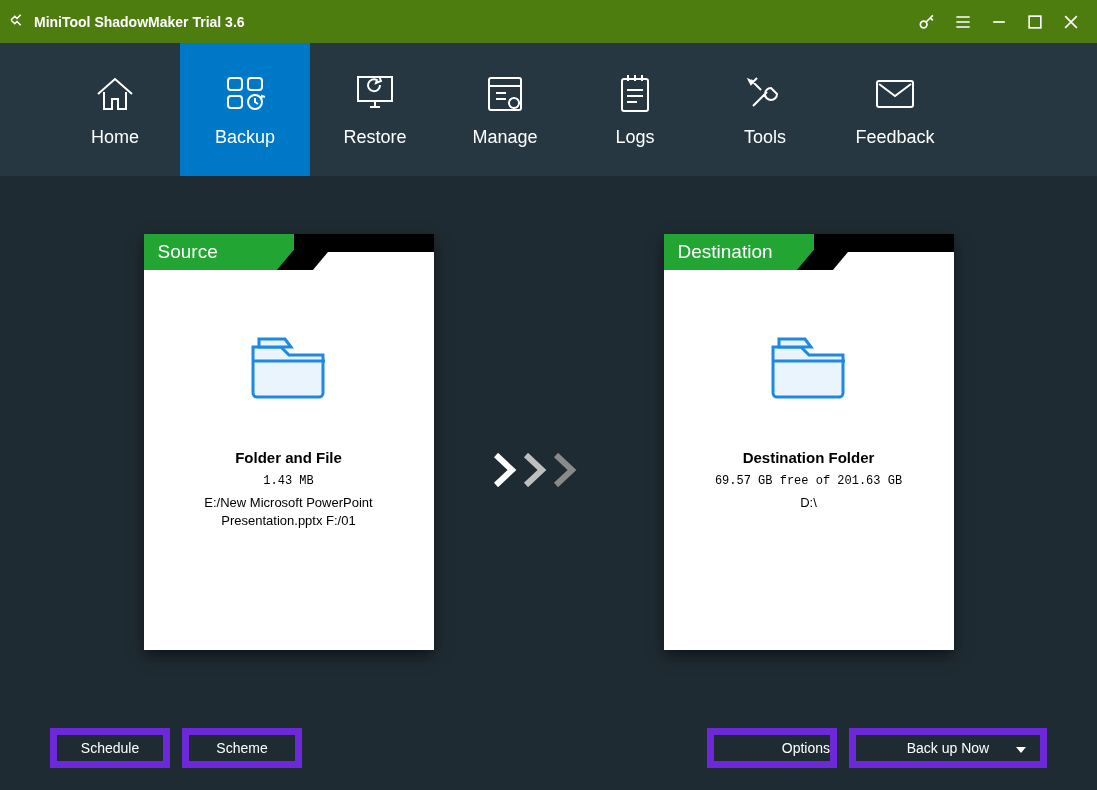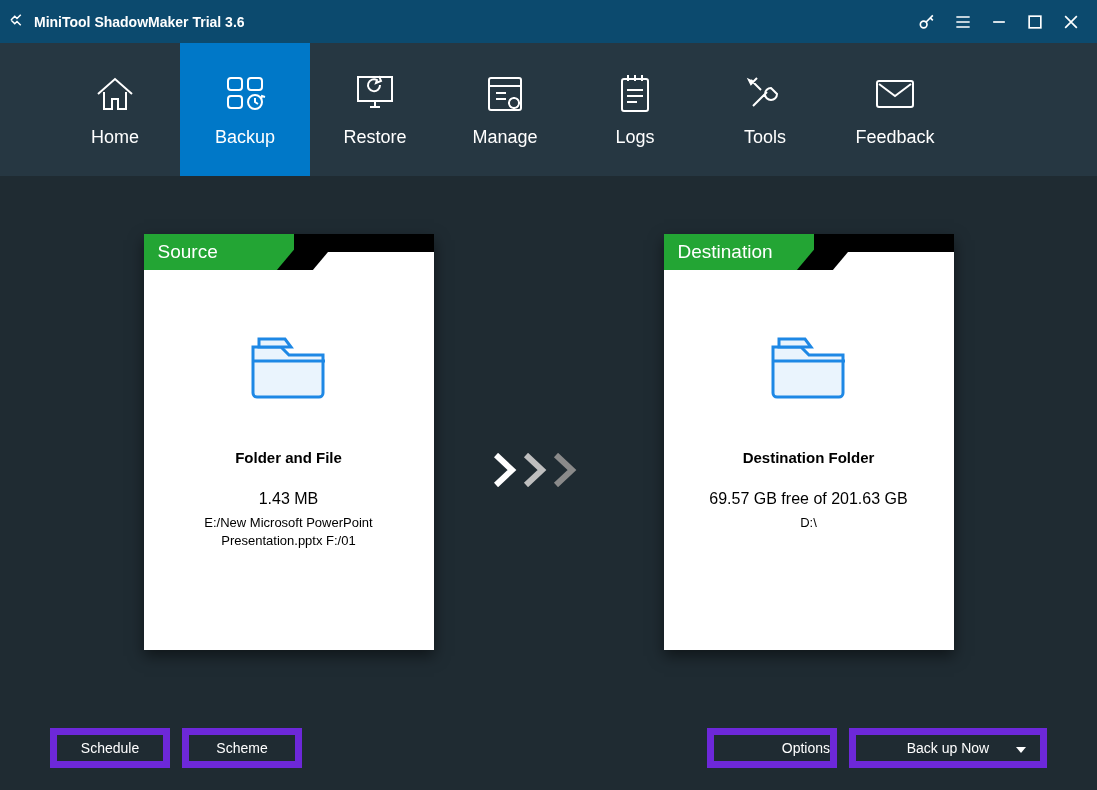--- a/index.html
+++ b/index.html
@@ -1,19 +1,19 @@
 <!DOCTYPE html>
 <html><head>
 <meta charset="utf-8">
 <style>
   * { box-sizing: border-box; margin: 0; padding: 0; font-family: Arial, Helvetica, sans-serif; }
   html, body { width: 1097px; height: 790px; background: #1f2b32; color: #fff; overflow: hidden; }
 
   
-  .title-bar { height: 43px; background: #0c4a6e; display: flex; align-items: center; padding: 0 8px; }
+  .title-bar { height: 43px; background: #4d7c0f; display: flex; align-items: center; padding: 0 8px; }
   .title-bar .app-title { display: flex; align-items: center; gap: 8px; font-size: 14px; font-weight: bold; }
   .title-bar .app-title svg { width: 18px; height: 18px; }
   .title-bar .spacer { flex: 1; }
   .title-bar .tb-btn { width: 36px; height: 36px; display: flex; align-items: center; justify-content: center; cursor: pointer; }
   .title-bar .tb-btn svg { width: 20px; height: 20px; stroke: #fff; }
 
   
   .nav { height: 133px; background: #263742; display: flex; padding-left: 50px; }
   .nav-item { width: 130px; display: flex; flex-direction: column; align-items: center; justify-content: center; gap: 10px; cursor: pointer; }
   .nav-item.active { background: #0078c8; }
@@ -31,21 +31,21 @@
   .panel-header { height: 36px; display: flex; }
   .ph-green { background: #23a534; color: #fff; font-size: 19px; display:flex; align-items:center; padding: 0 14px; width: 150px; }
   .ph-black { flex: 1; position: relative; }
   .ph-black::before { content:""; position:absolute; left:0; top:0; width:100%; height:18px; background:#000; }
   .ph-slant { position:absolute; top:0; left:148px; width:36px; height:36px; background:#000; transform: skewX(-40deg); }
 
   .folder-icon { margin-top: 55px; }
   .folder-icon svg { width: 92px; height: 78px; }
 
   .panel h3 { font-size: 15px; font-weight: bold; margin-top: 42px; }
-  .panel .line { font-size: 16px; margin-top: 24px; }
+  .panel .line { font-size: 12px; margin-top: 8px; font-family: Liberation Mono, monospace; }
   .panel .path { font-size: 13px; margin-top: 6px; line-height: 1.35; padding: 0 10px; overflow-wrap: anywhere; }
 
   .arrow-mid { align-self: center; margin-top: 60px; }
   .arrow-mid svg { width: 110px; height: 34px; }
 
   
   .bottom { position: absolute; bottom: 22px; left: 0; right: 0; display: flex; padding: 0 50px; gap: 12px; }
   .btn { height: 40px; border: 7px solid #6d28d9; display: flex; align-items: center; justify-content: center; font-size: 14px; color: #fff; background: transparent; cursor: pointer; position: relative; }
   .btn.sm { width: 120px; }
   .btn.md { width: 130px; justify-content: flex-end; }

